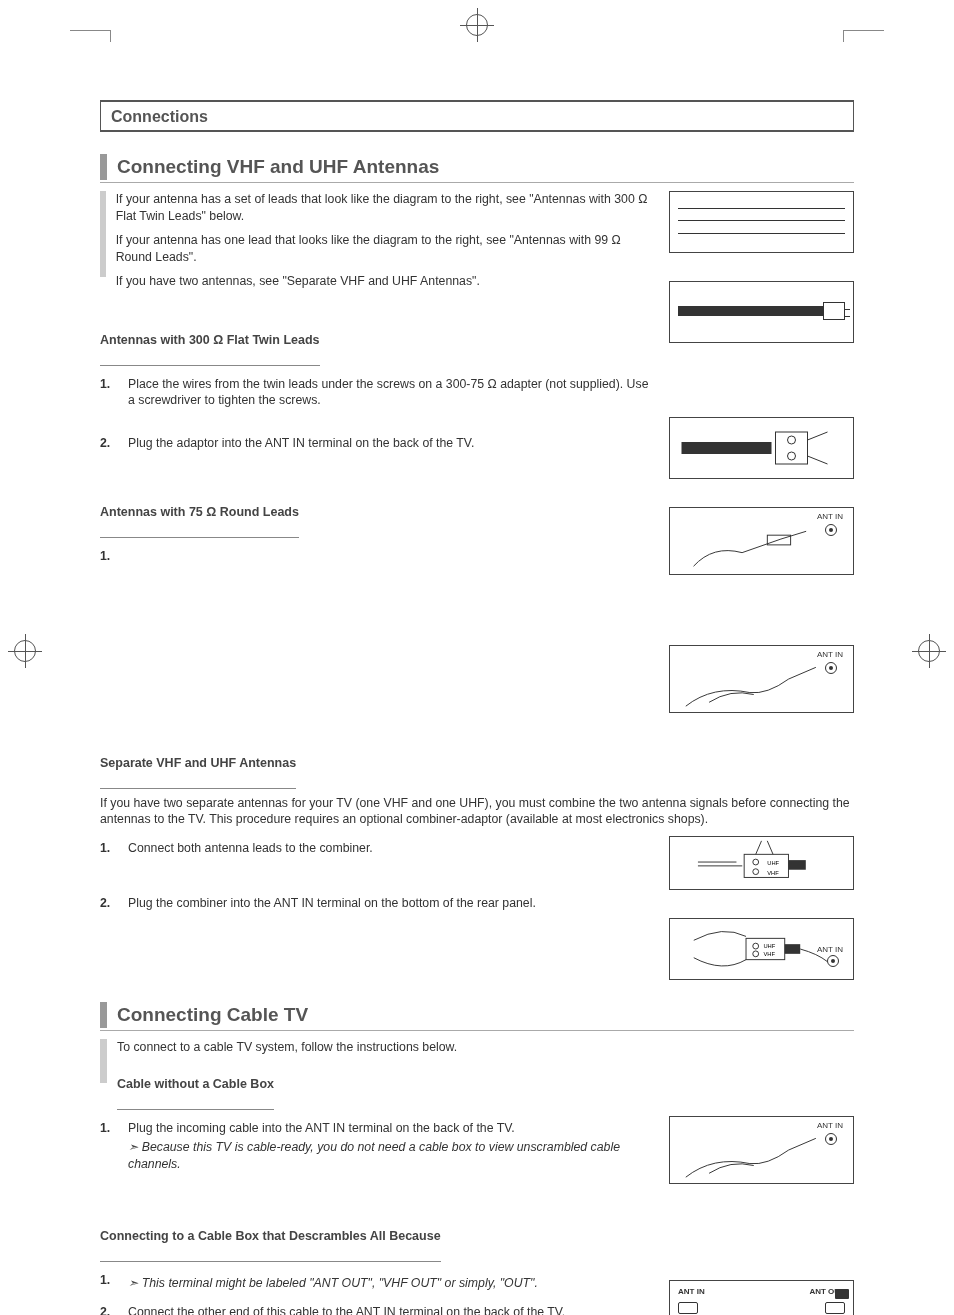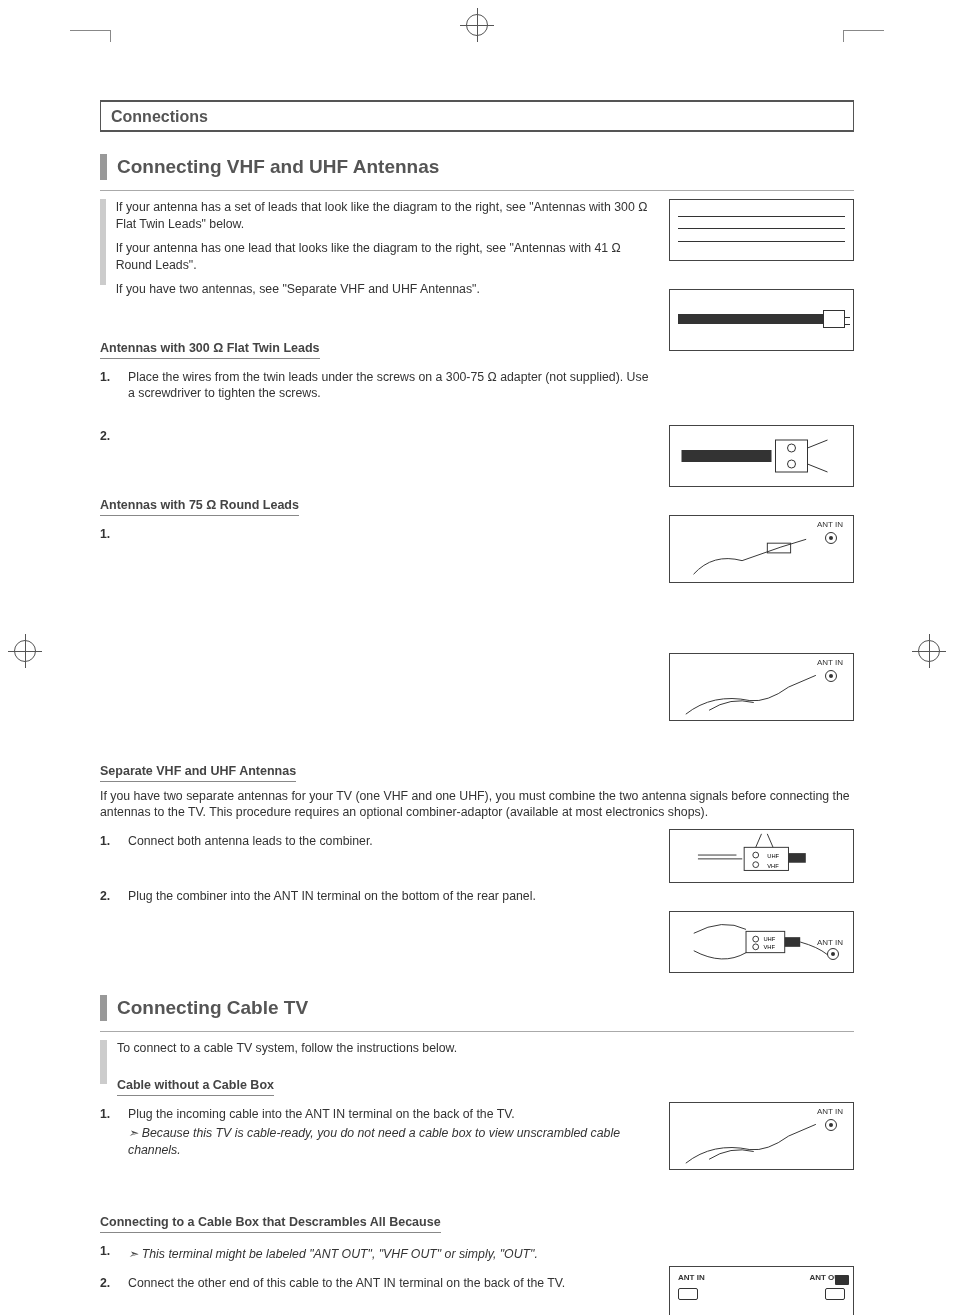--- a/index.html
+++ b/index.html
@@ -28,33 +28,33 @@
     padding:6px 10px 4px 10px;
     font-size:16px; font-weight:bold; color:#555;
   }
   .chapter-box { border:1px solid #555; padding:0; }
 
   .section {
     margin-top:22px;
   }
   .section-head {
     display:flex; align-items:stretch; gap:10px;
-    border-bottom:1px solid #aaa; padding-bottom:10px; margin-bottom:8px;
+    border-bottom:1px solid #aaa; padding-bottom:2px; margin-bottom:8px;
   }
   .section-bar { width:7px; background:#999; }
   .section-title { font-size:19px; font-weight:bold; color:#555; padding:2px 0; }
   .side-bar-ext {
     width:7px; background:#ccc; float:left; margin-right:10px;
     height: var(--h,40px);
   }
   .sec-body { overflow:hidden; font-size:12.3px; line-height:1.35; color:#333; }
   .para { margin:0 0 8px 0; }
 
   .sub-head { font-weight:bold; font-size:12.5px; color:#444;
-    border-bottom:1px solid #888; display:inline-block; padding-bottom:1px; margin:16px 0 6px 0;}
+    border-bottom:1px solid #888; display:inline-block; padding-bottom:16px; margin:16px 0 6px 0;}
 
   ol.steps { list-style:none; padding:0; margin:4px 0 8px 0; }
   ol.steps > li { display:flex; gap:10px; margin:4px 0 12px 0; font-size:12.3px; }
   ol.steps .num { font-weight:bold; min-width:18px; }
   .note { margin-top:3px;font-style:italic; }
   .note::before { content:"➣ "; color:#444; }
 
   .twocol { display:flex; gap:18px; }
   .leftcol { flex:1; }
   .rightcol { width:185px; display:flex; flex-direction:column; gap:28px; }
@@ -124,34 +124,35 @@
       <div class="section-bar"></div>
       <div class="section-title">Connecting VHF and UHF Antennas</div>
     </div>
 
     <div class="twocol">
       <div class="leftcol">
         <div style="display:flex;">
           <div class="side-bar-ext" style="--h:86px;"></div>
           <div class="sec-body">
             <p class="para">If your antenna has a set of leads that look like the diagram to the right, see "Antennas with 300 Ω Flat Twin Leads" below.</p>
-            <p class="para">If your antenna has one lead that looks like the diagram to the right, see "Antennas with 41 Ω Round Leads".</p>
+            <p class="para">If your antenna has one lead that looks like the diagram to the right, see "Antennas with 99 Ω Round Leads".</p>
             <p class="para">If you have two antennas, see "Separate VHF and UHF Antennas".</p>
           </div>
         </div>
 
         <div class="sec-body" style="margin-top:18px;">
           <div class="sub-head">Antennas with 300 Ω Flat Twin Leads</div>
           <ol class="steps">
             <li>
                 <span class="num">1.</span>
                 <span>Place the wires from the twin leads under the screws on a 300-75 Ω adapter (not supplied). Use a screwdriver to tighten the screws.</span>
               </li>
             <li style="margin-top:26px;">
                 <span class="num">2.</span>
+                <span>Plug the adaptor into the ANT IN terminal on the back of the TV.</span>
               </li>
           </ol>
 
           <div class="sub-head" style="margin-top:40px;">Antennas with 75 Ω Round Leads</div>
           <ol class="steps">
             <li>
                 <span class="num">1.</span>
               </li>
           </ol>
         </div>

